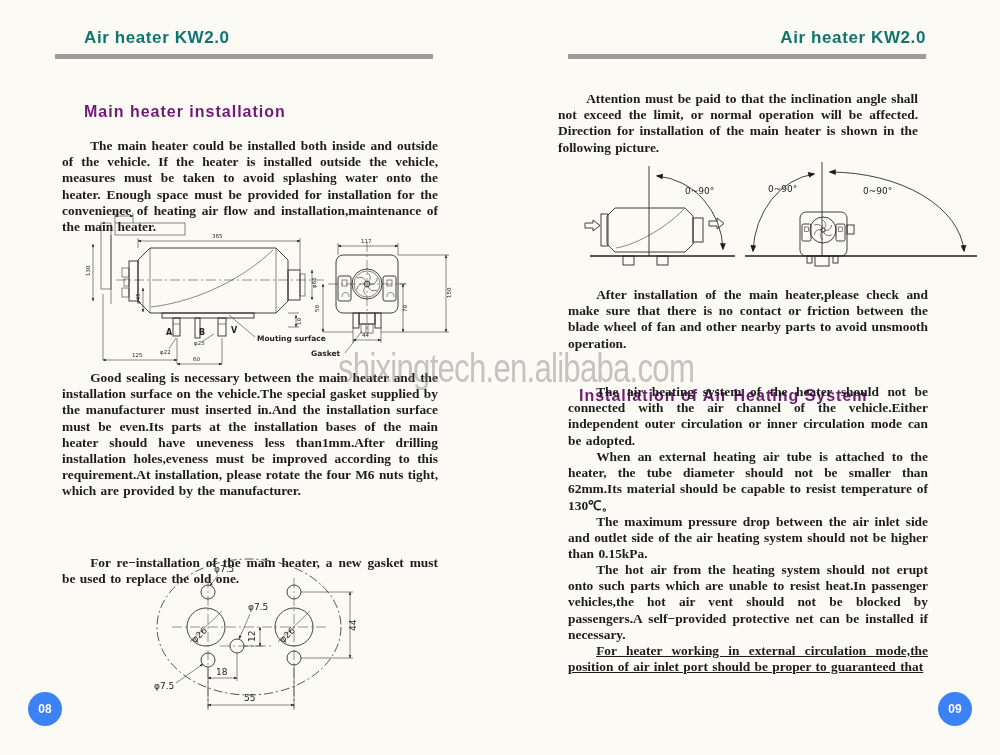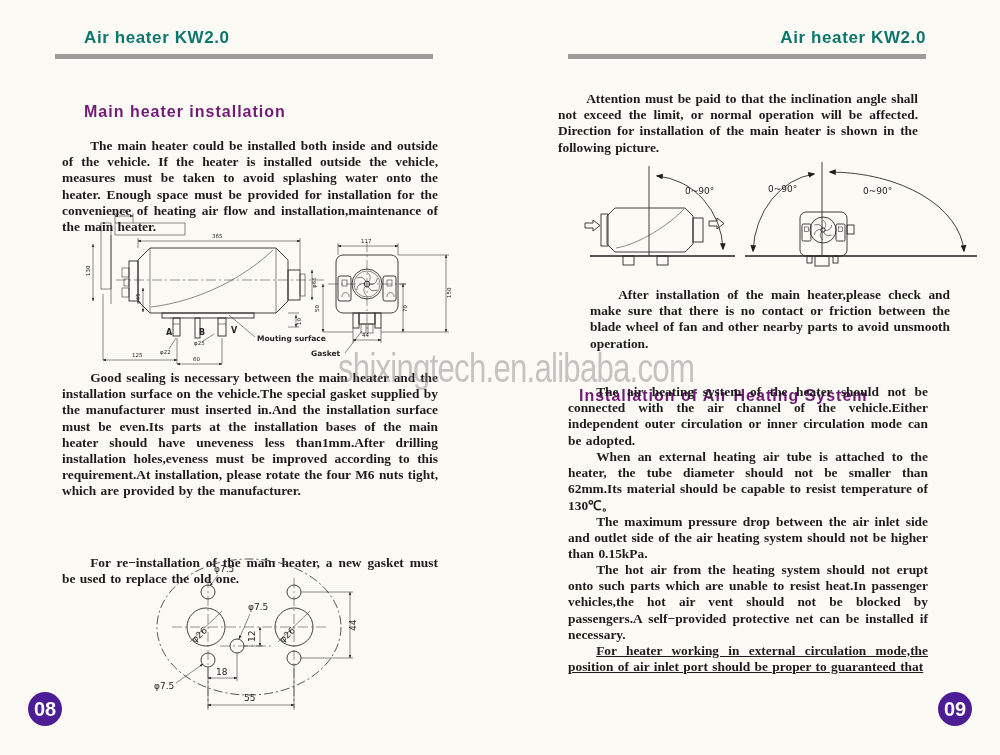--- a/index.html
+++ b/index.html
@@ -28,22 +28,22 @@
     margin-top:32px;
   }
   .para {
     position:absolute;
     font-size:13.4px; font-weight:bold; line-height:16.2px;
     text-align:justify; text-indent:2.1em; color:#1c1c1c;
     word-spacing:1px;
   }
   .pagenum {
     position:absolute; width:34px; height:34px; border-radius:50%;
-    background:#4c1d95; color:#fcfbf6;
-    font-family:"Liberation Sans", sans-serif; font-weight:bold; font-size:20px;
+    background:#3b82f6; color:#fcfbf6;
+    font-family:"Liberation Sans", sans-serif; font-weight:bold; font-size:12px;
     display:flex; align-items:center; justify-content:center;
   }
   .wm {
     position:absolute; left:338px; top:346px; z-index:6;
     font-family:"Liberation Sans", sans-serif; font-size:40px;
     color:rgba(128,128,128,.45); letter-spacing:-1px; white-space:nowrap;
     transform:scaleX(.78); transform-origin:left center;
     pointer-events:none;
   }
   svg.draw { position:absolute; overflow:visible; }
@@ -304,21 +304,21 @@
   <rect x="217" y="72" width="9" height="17" rx="1.5" class="ln"></rect>
   <rect x="219.5" y="75" width="4" height="4.5" class="lt"></rect>
   <rect x="251" y="72" width="9" height="17" rx="1.5" class="ln"></rect>
   <rect x="253.5" y="75" width="4" height="4.5" class="lt"></rect>
   <rect x="262" y="73" width="7" height="9" class="ln"></rect>
   <rect x="222" y="104" width="5" height="7" class="ln"></rect>
   <rect x="248" y="104" width="5" height="7" class="ln"></rect>
   <rect x="230" y="104" width="14" height="10" class="ln"></rect>
 </svg>
 
-<p class="para" style="left:568px; top:287px; width:360px;margin-left:22px;">After installation of the main heater,please check and make sure that there is no contact or friction between the blade wheel of fan and other nearby parts to avoid unsmooth operation.</p>
+<p class="para" style="left:568px; top:287px; width:360px;">After installation of the main heater,please check and make sure that there is no contact or friction between the blade wheel of fan and other nearby parts to avoid unsmooth operation.</p>
 
 <div class="sec-title" style="left:579px; top:355px;">Installation of Air Heating System</div>
 
 <p class="para" style="left:568px; top:384px; width:360px;">The air heating system of the heater should not be connected with the air channel of the vehicle.Either independent outer circulation or inner circulation mode can be adopted.</p>
 <p class="para" style="left:568px; top:449px; width:360px;">When an external heating air tube is attached to the heater, the tube diameter should not be smaller than 62mm.Its material should be capable to resist temperature of 130℃。</p>
 <p class="para" style="left:568px; top:514px; width:360px;">The maximum pressure drop between the air inlet side and outlet side of the air heating system should not be higher than 0.15kPa.</p>
 <p class="para" style="left:568px; top:562px; width:360px;">The hot air from the heating system should not erupt onto such parts which are unable to resist heat.In passenger vehicles,the hot air vent should not be blocked by passengers.A self−provided protective net can be installed if necessary.</p>
 <p class="para" style="left:568px; top:643px; width:360px;text-decoration:underline;">For heater working in external circulation mode,the position of air inlet port should be proper to guaranteed that</p>
 
 <div class="pagenum" style="left:938px; top:692px;">09</div>

